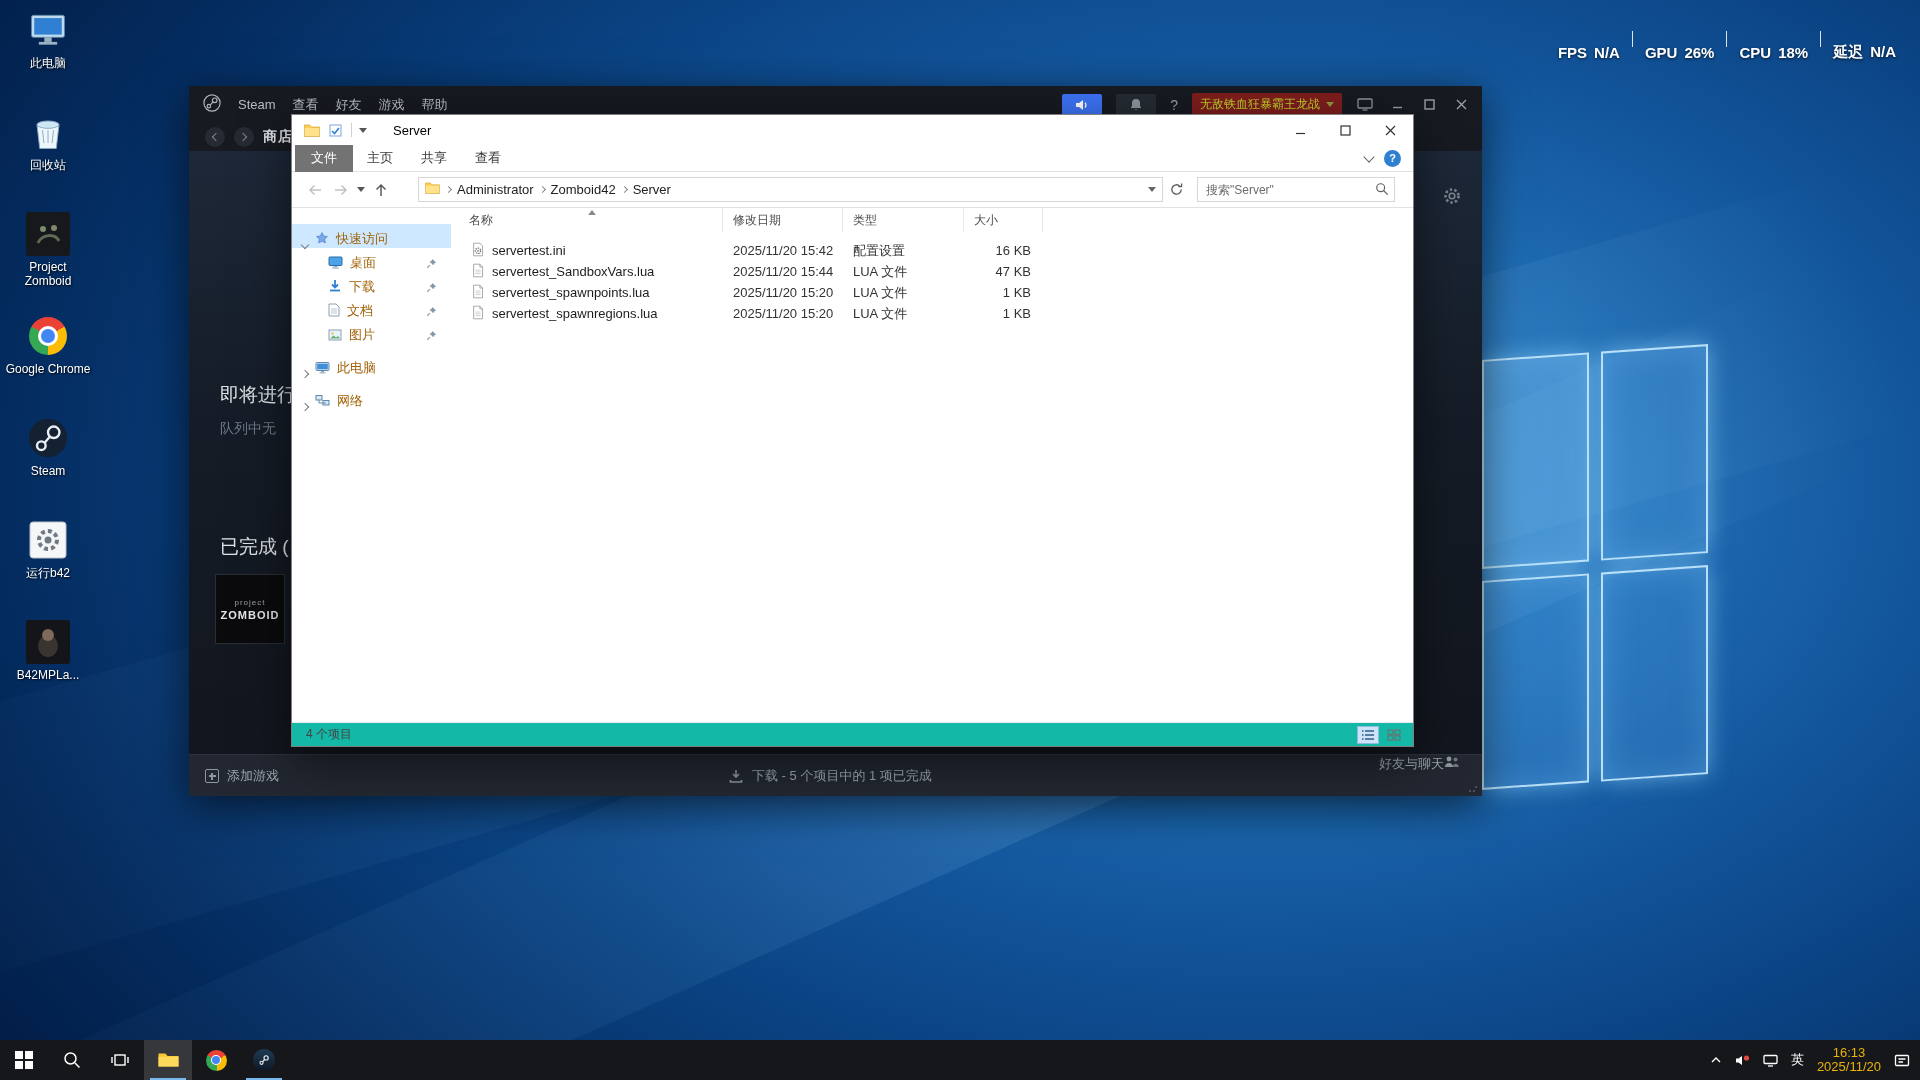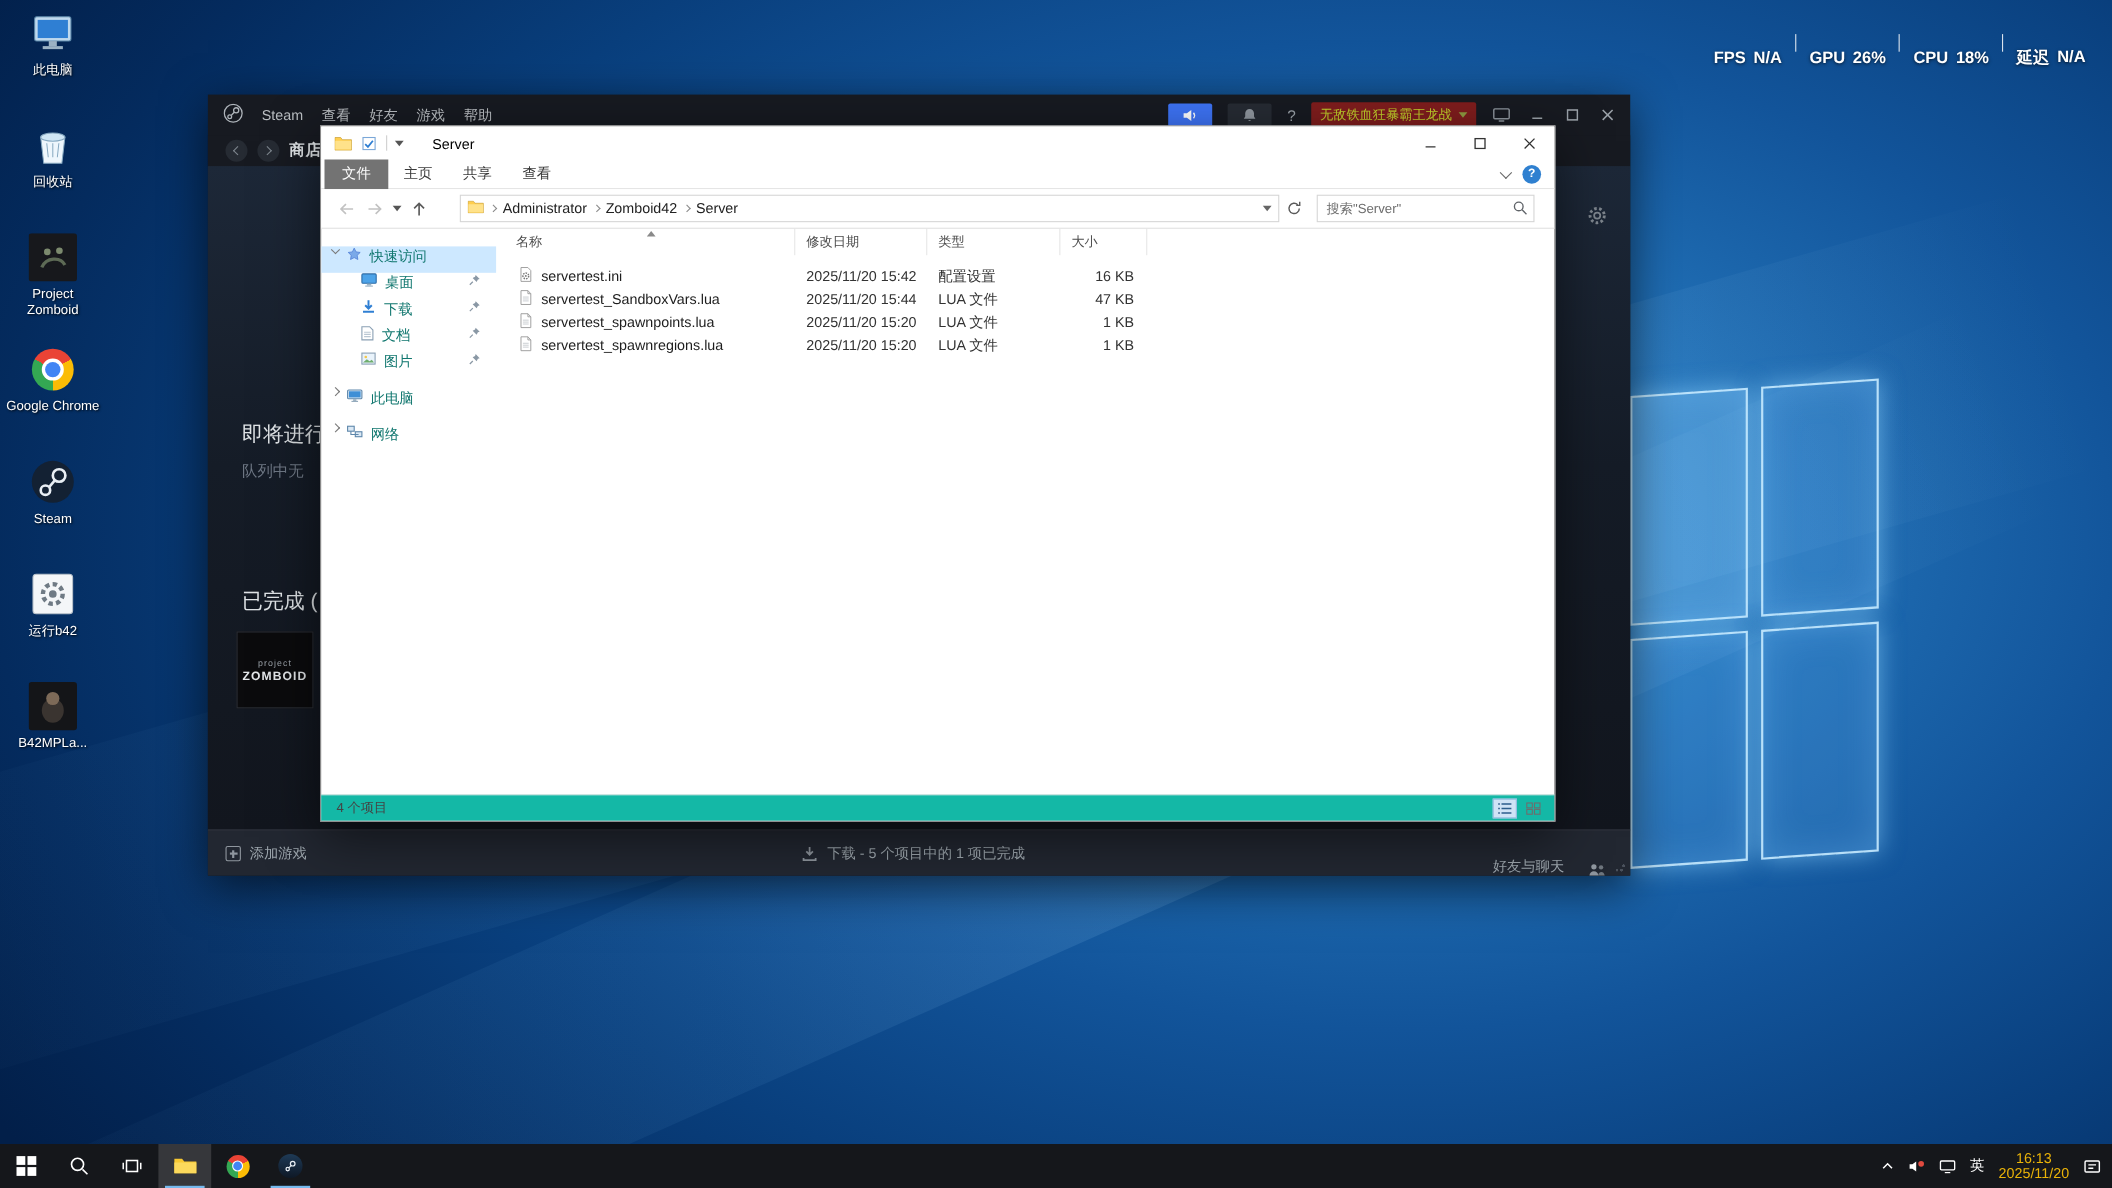--- a/index.html
+++ b/index.html
@@ -54,21 +54,21 @@
   .pzt1{font-size:8px;color:#9aa1a8;letter-spacing:1px;}
   .pzt2{font-size:11px;color:#e4e7ea;font-weight:bold;letter-spacing:1px;}
   .steam-gear{position:absolute;right:20px;top:100px;}
   .steam-footer{position:absolute;left:0;bottom:0;right:0;height:42px;background:#222731;border-top:1px solid #2e333d;}
   .sf-left{position:absolute;left:16px;top:0;height:42px;display:flex;align-items:center;gap:8px;color:#9da6ad;font-size:13px;}
   .plus-box{width:14px;height:14px;border:1.4px solid #8f969e;border-radius:2px;position:relative;}
   .plus-box::before,.plus-box::after{content:"";position:absolute;background:#8f969e;}
   .plus-box::before{left:2.5px;right:2.5px;top:50%;height:1.6px;margin-top:-0.8px;}
   .plus-box::after{top:2.5px;bottom:2.5px;left:50%;width:1.6px;margin-left:-0.8px;}
   .sf-center{position:absolute;left:540px;top:0;height:42px;display:flex;align-items:center;gap:9px;color:#9da6ad;font-size:13px;white-space:nowrap;}
-  .sf-right{position:absolute;right:22px;top:0;height:42px;display:flex;align-items:flex-end;gap:22px;color:#9da6ad;font-size:13px;white-space:nowrap;}
+  .sf-right{position:absolute;right:22px;top:0;height:42px;display:flex;align-items:flex-start;gap:0;color:#9da6ad;font-size:13px;white-space:nowrap;}
   .sf-grip{position:absolute;right:4px;bottom:3px;width:10px;height:10px;background:
      radial-gradient(circle at 2px 8px,#4a515c 1.2px,transparent 1.4px),
      radial-gradient(circle at 6px 8px,#4a515c 1.2px,transparent 1.4px),
      radial-gradient(circle at 8px 4px,#4a515c 1.2px,transparent 1.4px);}
 
   
   .explorer{position:absolute;left:291px;top:114px;width:1123px;height:633px;background:#fff;border:1px solid #7f7f7f;box-shadow:0 14px 46px rgba(0,0,0,.55);z-index:20;font-size:13px;color:#1f1f1f;}
   .ex-titlebar{position:absolute;left:0;top:0;right:0;height:30px;display:flex;align-items:center;background:#fff;}
   .ex-titlebar .ti{margin-left:12px;display:flex;align-items:center;}
   .qat-sep{width:1px;height:14px;background:#cfcfcf;margin:0 7px 0 9px;}
@@ -89,21 +89,21 @@
   .addr-box{flex:1;height:25px;border:1px solid #d6d6d6;display:flex;align-items:center;padding:0 6px;margin-left:24px;gap:6px;min-width:0;}
   .crumb{font-size:13px;color:#222;white-space:nowrap;}
   .crumb-sep{width:5px;height:5px;border-right:1.4px solid #8a8a8a;border-bottom:1.4px solid #8a8a8a;transform:rotate(-45deg);flex:0 0 auto;}
   .addr-caret{margin-left:auto;width:0;height:0;border-left:4px solid transparent;border-right:4px solid transparent;border-top:5px solid #666;}
   .search-wrap{position:relative;width:198px;height:25px;margin-left:8px;flex:0 0 auto;}
   .search-wrap input{width:100%;height:100%;border:1px solid #d6d6d6;padding:0 26px 0 8px;font-size:12px;color:#333;outline:none;font-family:inherit;}
   .search-wrap input::placeholder{color:#6d6d6d;}
   .search-ic{position:absolute;right:6px;top:5px;}
   .ex-main{position:absolute;left:0;top:93px;right:0;bottom:24px;display:flex;overflow:hidden;}
   .ex-nav{width:159px;padding-top:16px;flex:0 0 auto;}
-  .nav-row{height:24px;display:flex;align-items:flex-start;gap:7px;padding-left:10px;color:#0f766e;}
+  .nav-row{height:24px;display:flex;align-items:flex-end;gap:7px;padding-left:10px;color:#a16207;}
   .nav-row.child{padding-left:36px;}
   .nav-row.sel{background:#cde8ff;}
   .nav-row .pin{margin-left:auto;margin-right:14px;}
   .nav-row.gap{margin-top:9px;}
   .chev{width:6px;height:6px;border-right:1.4px solid #7a7a7a;border-bottom:1.4px solid #7a7a7a;display:inline-block;flex:0 0 auto;}
   .chev.down{transform:rotate(45deg);}
   .chev.right{transform:rotate(-45deg);}
   .ex-list{flex:1;position:relative;}
   .sort-caret{position:absolute;left:137px;top:2px;width:0;height:0;border-left:4px solid transparent;border-right:4px solid transparent;border-bottom:5px solid #8a8a8a;}
   .lh{display:grid;grid-template-columns:272px 120px 121px 79px;height:24px;font-size:12px;color:#4c4c4c;}

